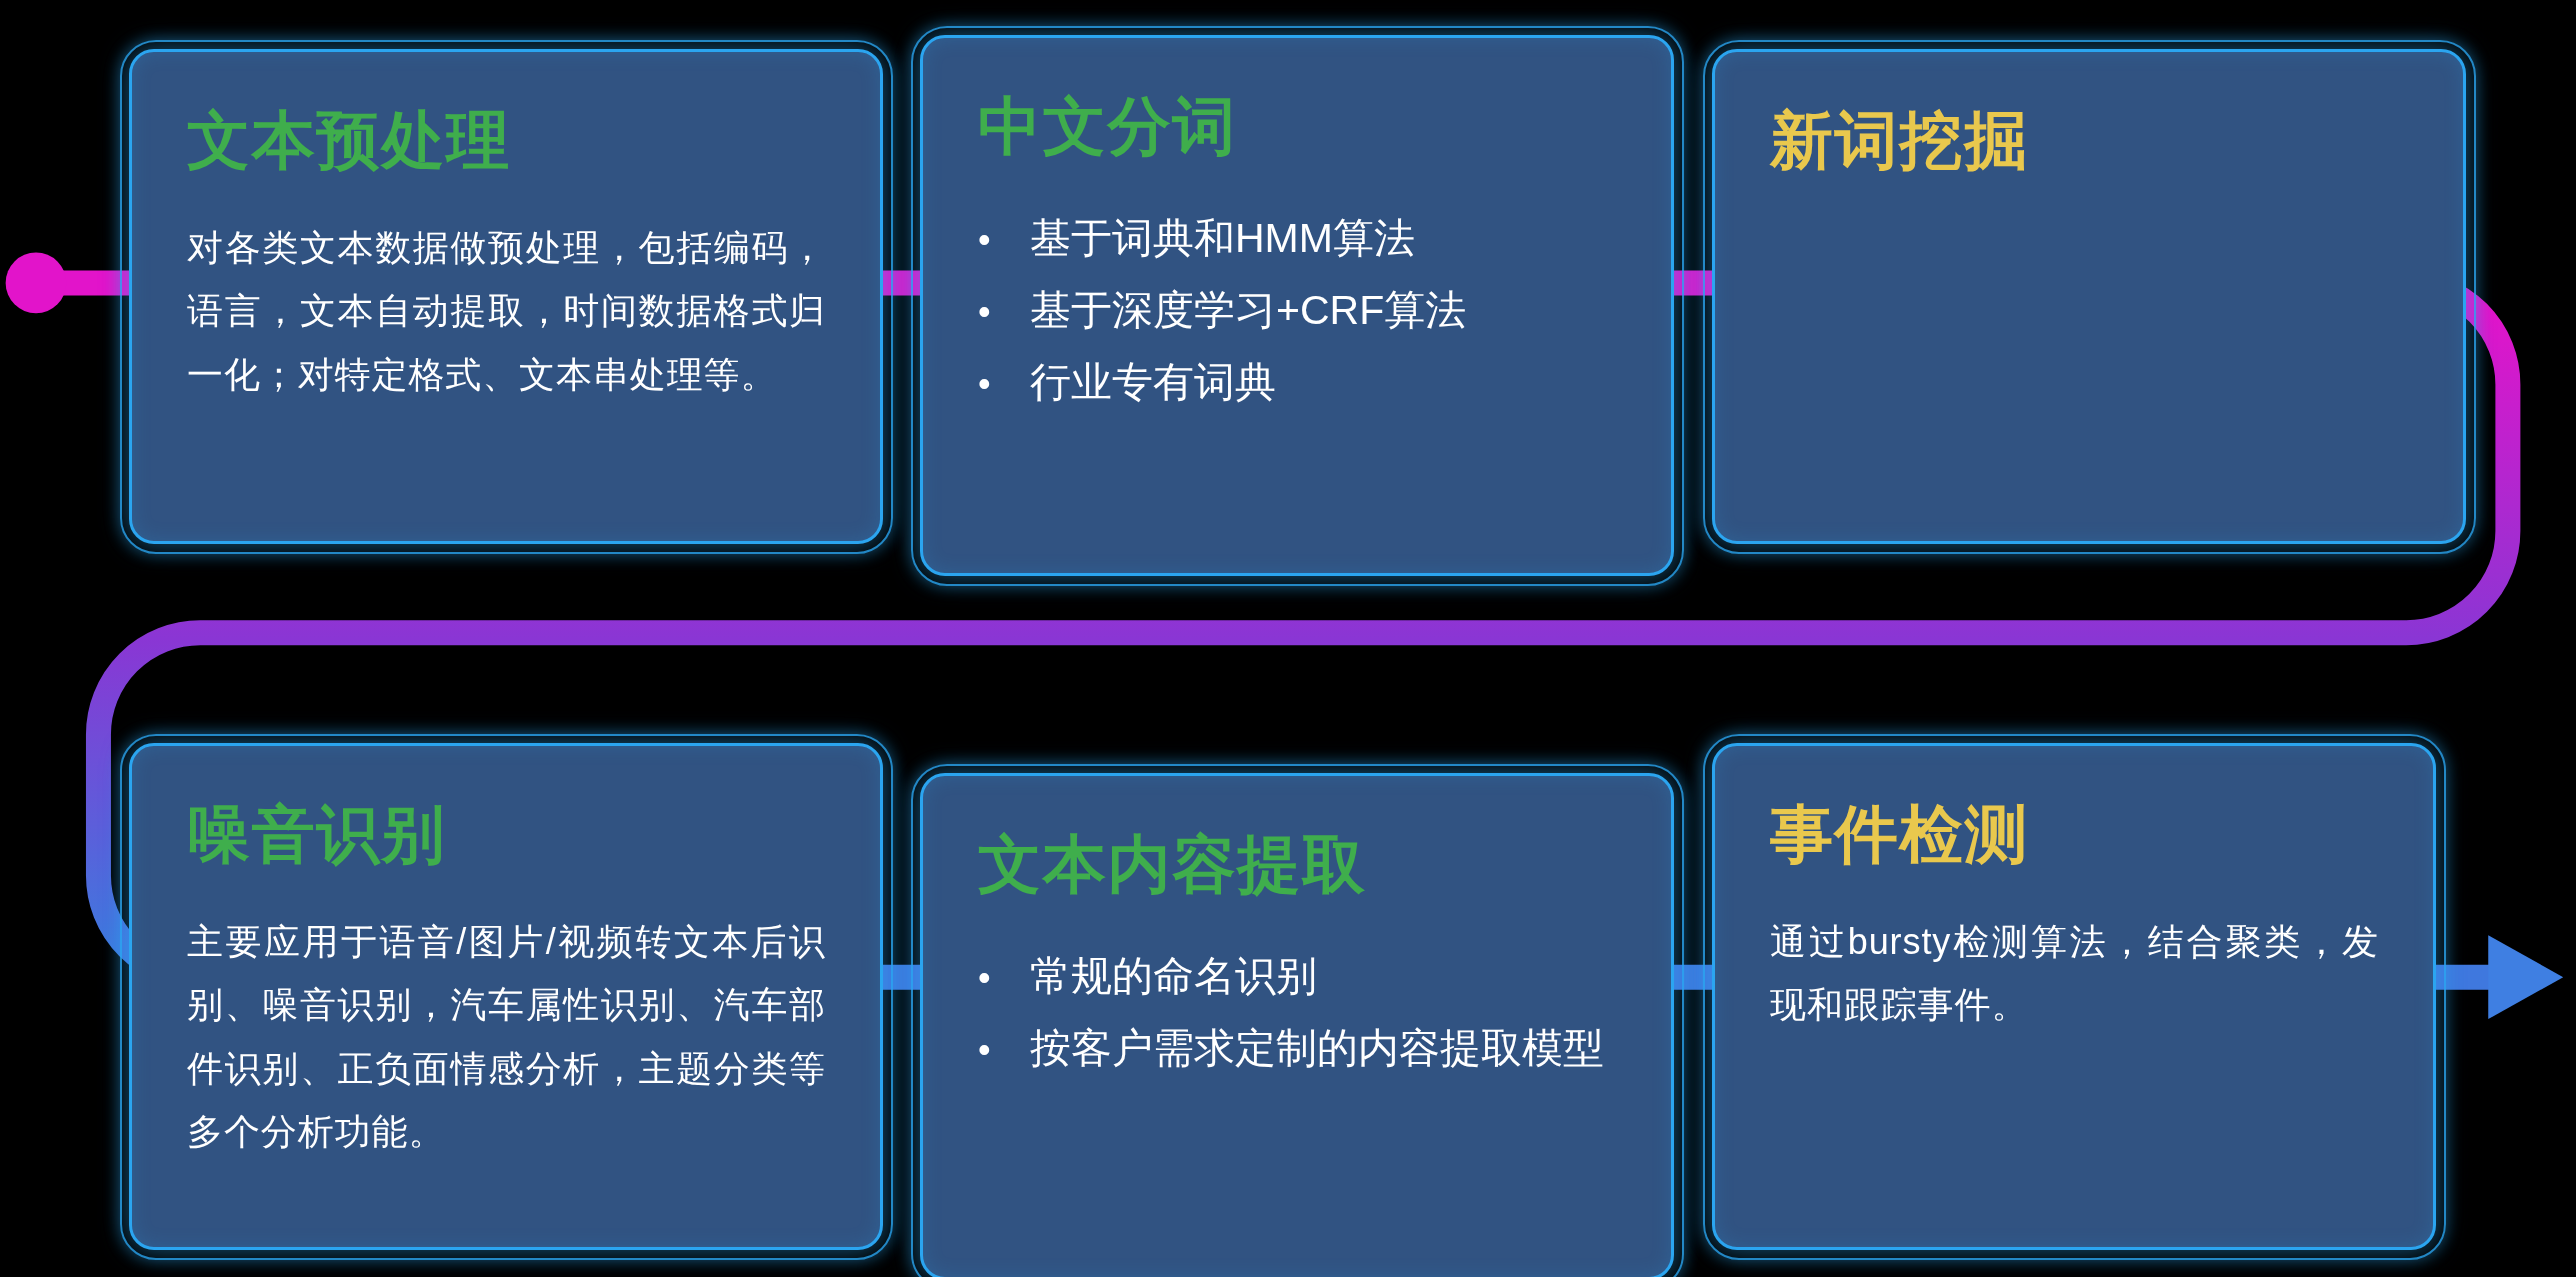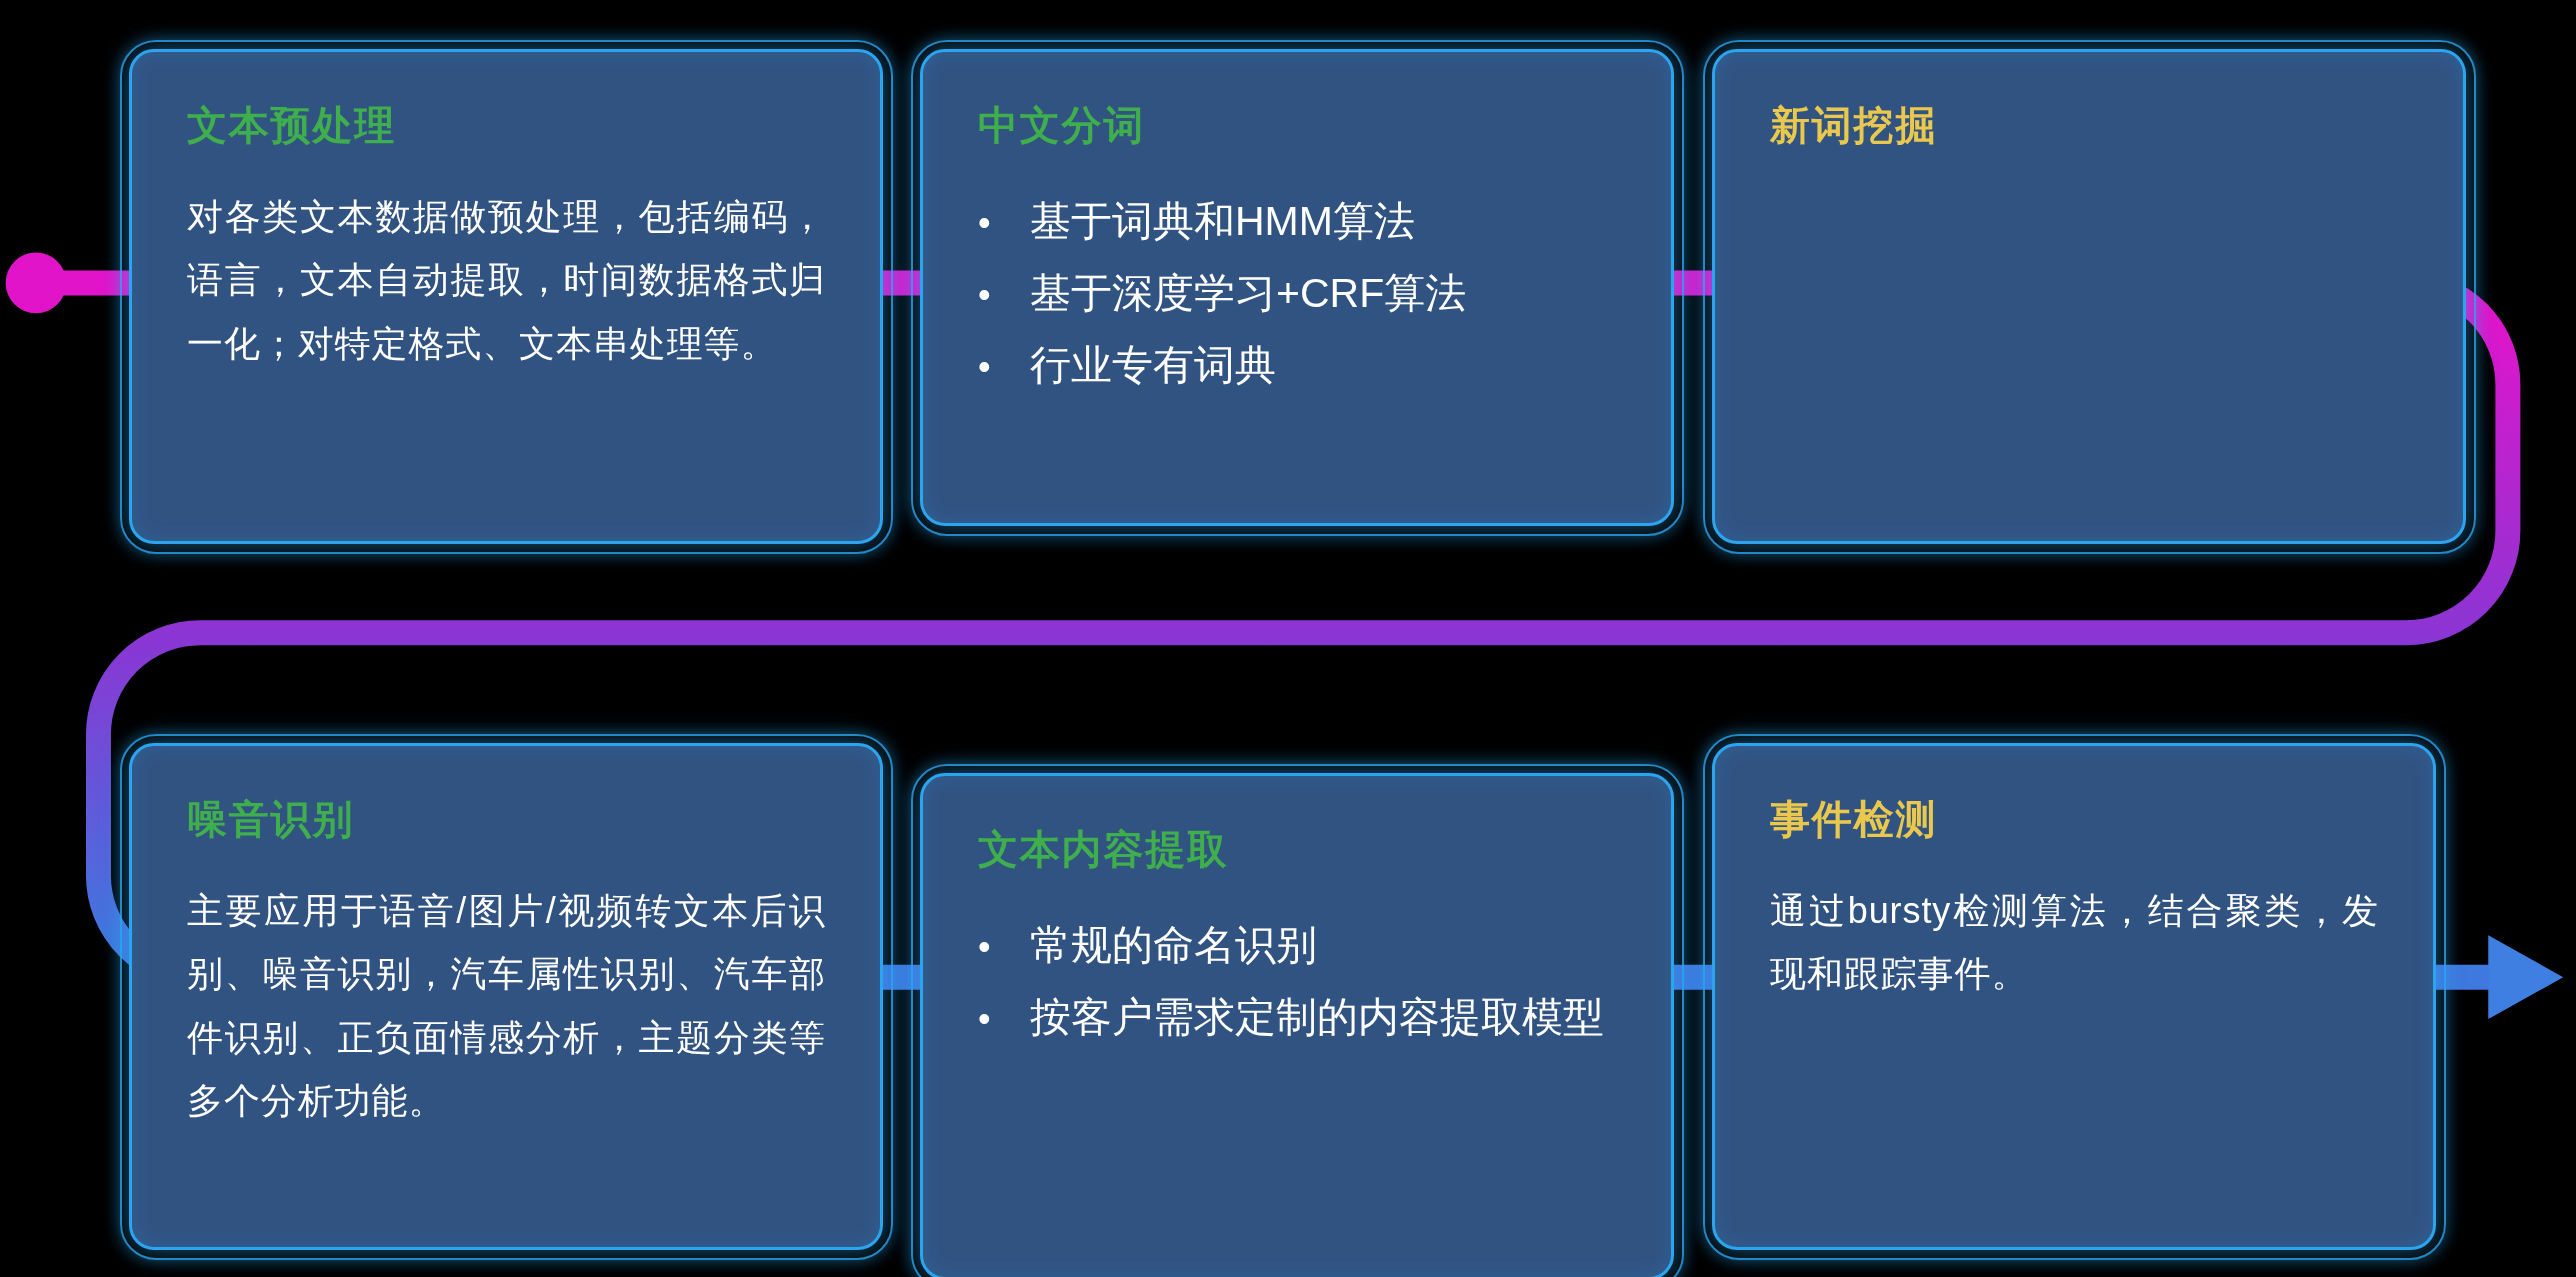--- a/index.html
+++ b/index.html
@@ -26,29 +26,29 @@
     content: "";
     position: absolute;
     inset: -12.5px;
     border: 2.7px solid rgba(43, 165, 240, 0.8);
     border-radius: 36px;
     box-shadow: 0 0 16px rgba(43, 165, 240, 0.35);
     pointer-events: none;
   }
 
   #card1 { left: 129px;  top: 49px;  width: 754px; height: 495px; }
-  #card2 { left: 920px; top: 49px;  width: 754px; height: 477px; }
+  #card2 { left: 920px; top: 35px;  width: 754px; height: 541px; }
   #card3 { left: 1712px; top: 49px;  width: 754px; height: 495px; }
   #card4 { left: 129px;  top: 743px; width: 754px; height: 507px; }
   #card5 { left: 920px; top: 773px; width: 754px; height: 507px; }
   #card6 { left: 1712px; top: 743px; width: 724px; height: 507px; }
 
   .card-title {
     margin: 0 0 32px 0;
-    font-size: 40px;
+    font-size: 63px;
     font-weight: bold;
     letter-spacing: 1.8px;
   }
   .green  { color: var(--title-green, #3fae4c); }
   .yellow { color: var(--title-yellow, #e9c84d); }
 
   .card-body {
     margin: 0;
     color: var(--body-text, #ffffff);
     font-size: 36px;

